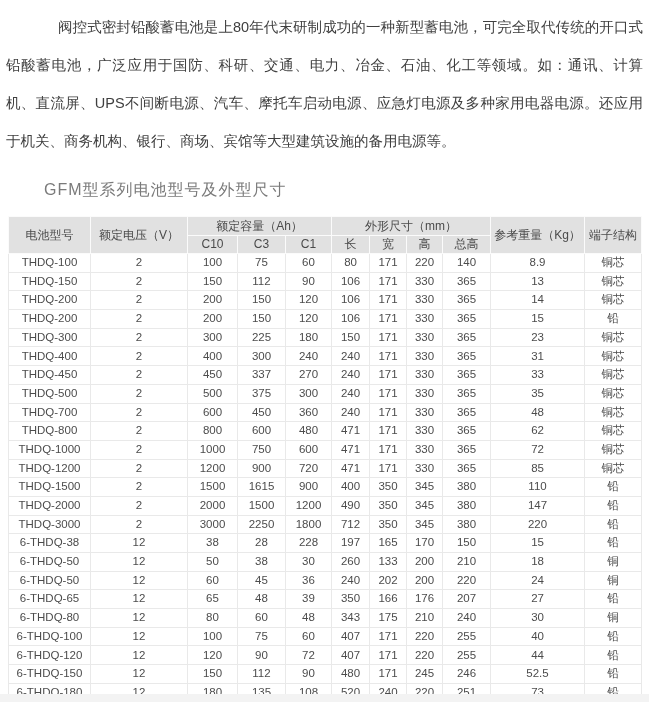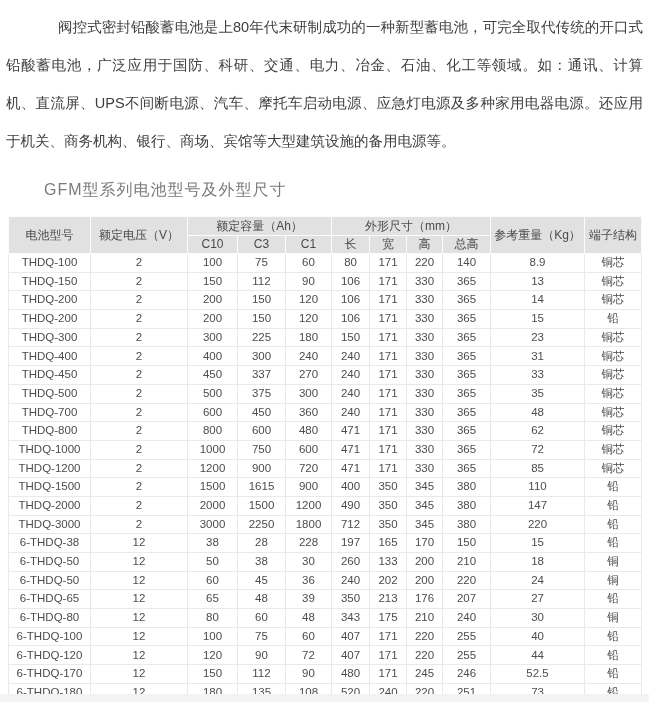--- a/index.html
+++ b/index.html
@@ -341,21 +341,21 @@
             <td>24</td>
             <td>铜</td>
           </tr>
           <tr>
             <td>6-THDQ-65</td>
             <td>12</td>
             <td>65</td>
             <td>48</td>
             <td>39</td>
             <td>350</td>
-            <td>213</td>
+            <td>166</td>
             <td>176</td>
             <td>207</td>
             <td>27</td>
             <td>铅</td>
           </tr>
           <tr>
             <td>6-THDQ-80</td>
             <td>12</td>
             <td>80</td>
             <td>60</td>
@@ -387,21 +387,21 @@
             <td>90</td>
             <td>72</td>
             <td>407</td>
             <td>171</td>
             <td>220</td>
             <td>255</td>
             <td>44</td>
             <td>铅</td>
           </tr>
           <tr>
-            <td>6-THDQ-170</td>
+            <td>6-THDQ-150</td>
             <td>12</td>
             <td>150</td>
             <td>112</td>
             <td>90</td>
             <td>480</td>
             <td>171</td>
             <td>245</td>
             <td>246</td>
             <td>52.5</td>
             <td>铅</td>

